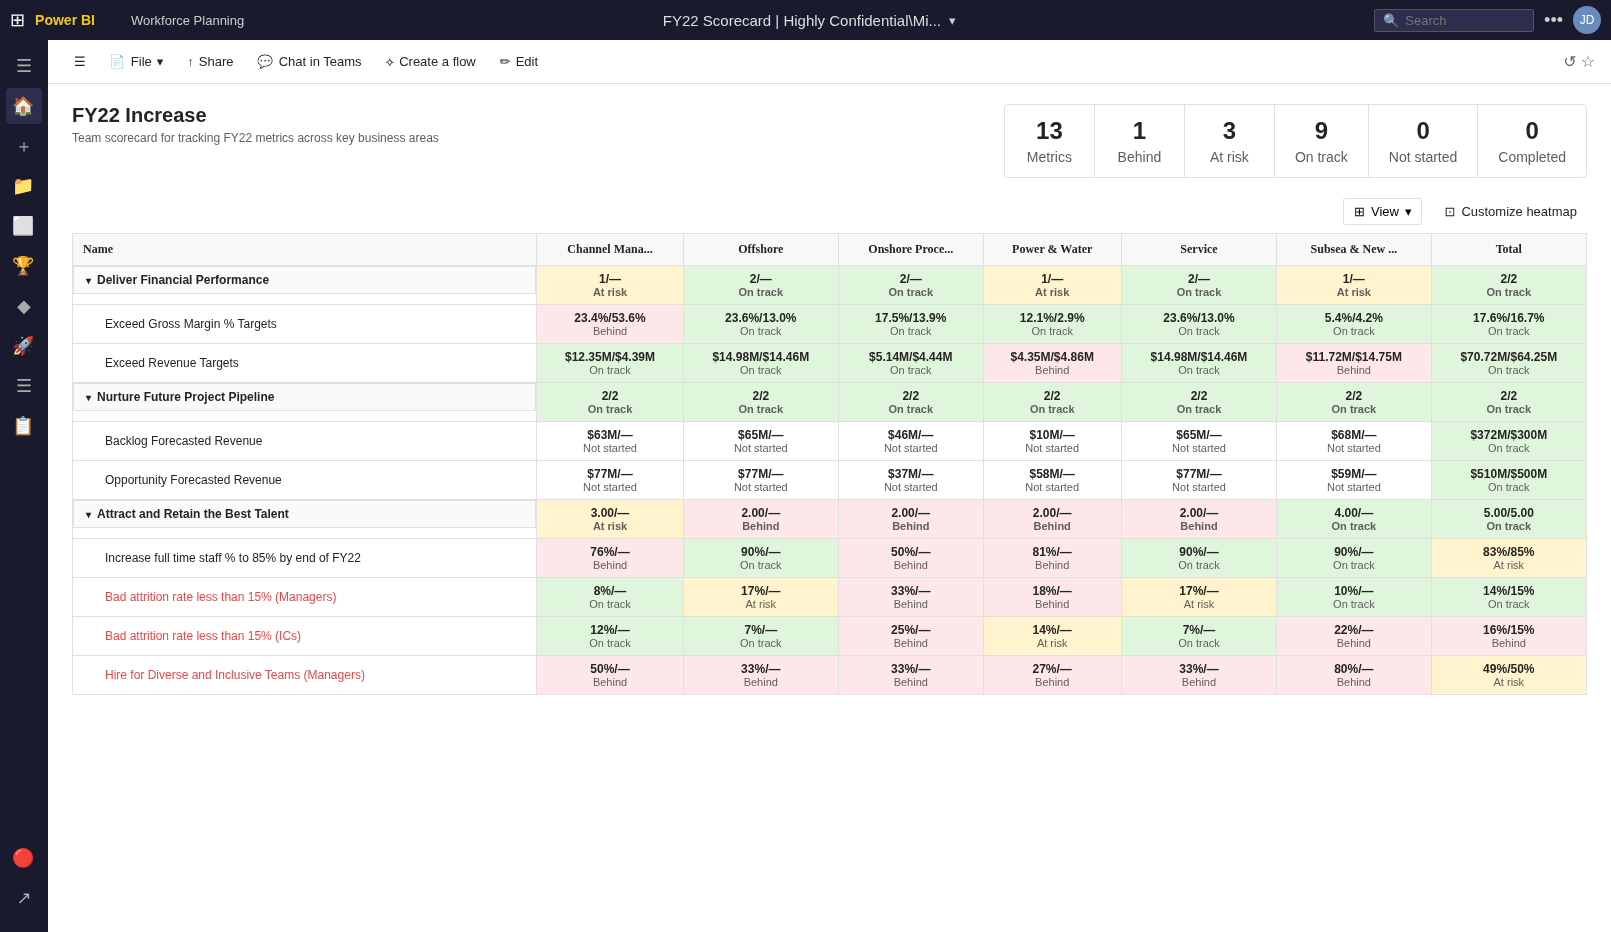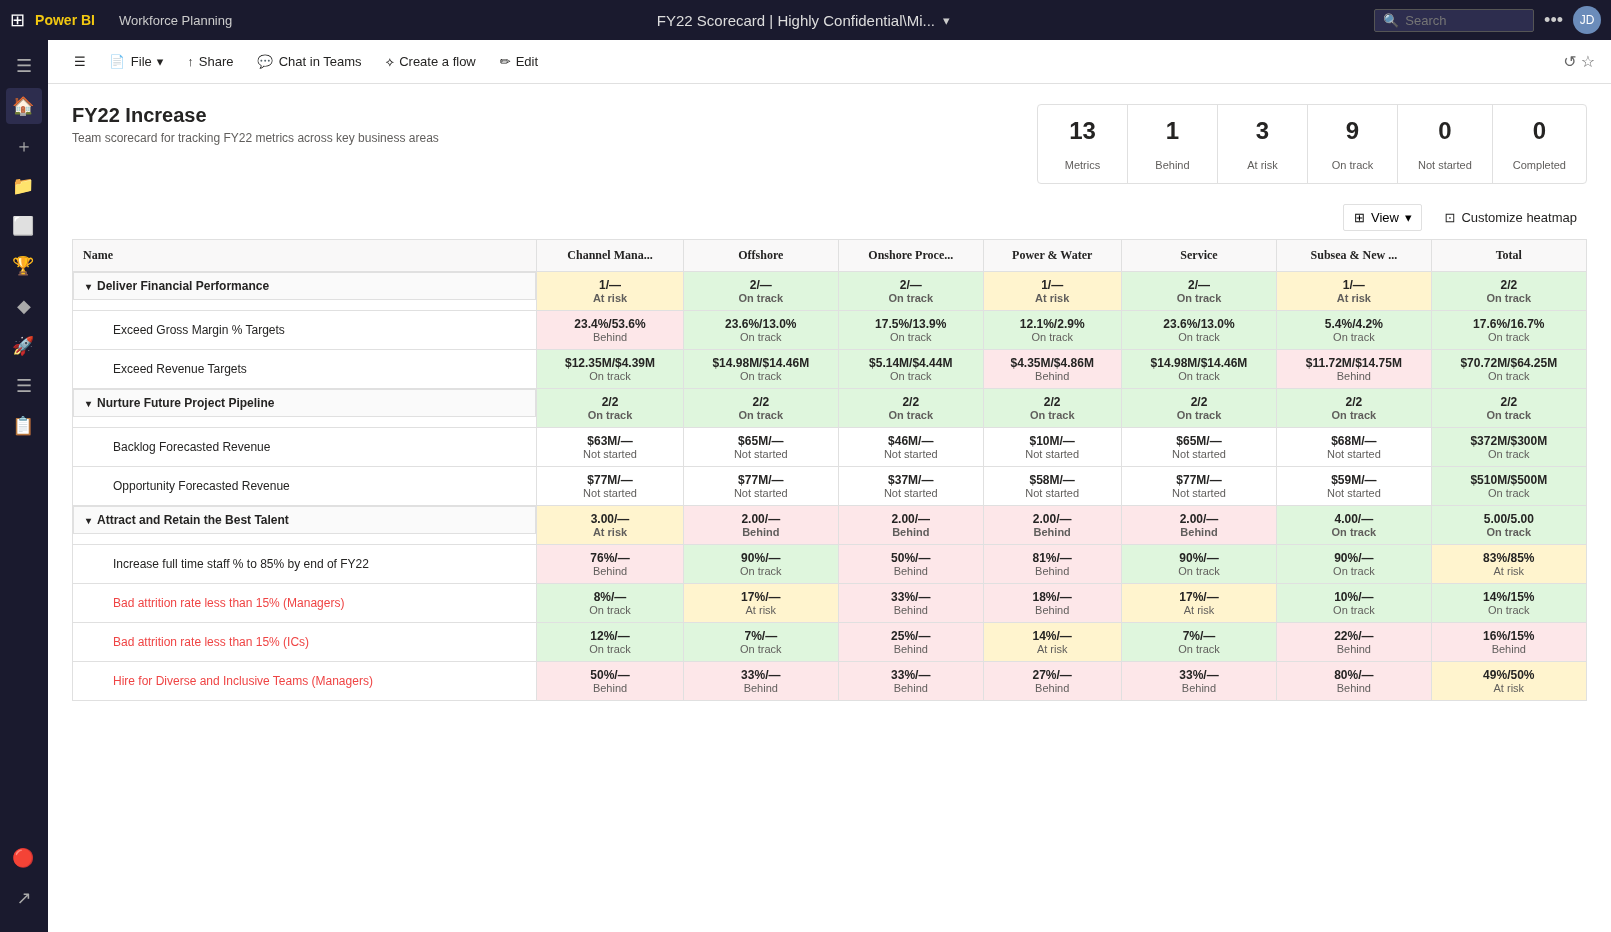--- a/index.html
+++ b/index.html
@@ -3,21 +3,21 @@
   <meta charset="utf-8">
   <style>
     * { box-sizing: border-box; margin: 0; padding: 0; }
     body { font-family: 'Segoe UI', Arial, sans-serif; background: #f3f2f1; font-size: 13px; color: #252423; overflow: hidden; }
 
     
     .top-bar {
       display: flex; align-items: center; background: #1a1a2e; color: #fff;
       height: 40px; padding: 0 10px; gap: 10px;
     }
-    .top-bar-subtitle { font-size: 13px; color: #ccc; margin-left: 14px; }
+    .top-bar-subtitle { font-size: 13px; color: #ccc; margin-left: 26px; }
     .top-bar-center { flex: 1; display: flex; justify-content: center; align-items: center; gap: 8px; }
     .top-bar-path { font-size: 15px; color: #ddd; }
     .top-bar-right { display: flex; align-items: center; gap: 10px; }
     .search-box {
       display: flex; align-items: center; background: #2d2d4e; border: 1px solid #555;
       border-radius: 2px; padding: 3px 8px; gap: 6px; width: 160px;
     }
     .search-box input { background: transparent; border: none; color: #ccc; font-size: 13px; outline: none; width: 100%; }
     .more-btn { color: #ccc; font-size: 18px; cursor: pointer; }
     .avatar { width: 28px; height: 28px; border-radius: 50%; background: #6b8cba; display: flex; align-items: center; justify-content: center; color: #fff; font-size: 12px; }
@@ -57,21 +57,21 @@
     .scorecard-subtitle { font-size: 12px; color: #605e5c; }
 
     
     .metrics-summary { display: flex; gap: 0; border: 1px solid #e0e0e0; border-radius: 4px; }
     .metric-card {
       display: flex; flex-direction: column; align-items: center; padding: 12px 20px;
       border-right: 1px solid #e0e0e0; min-width: 90px;
     }
     .metric-card:last-child { border-right: none; }
     .metric-num { font-size: 24px; font-weight: 600; color: #252423; }
-    .metric-label { font-size: 11px; color: #605e5c; margin-top: 14px; }
+    .metric-label { font-size: 14px; color: #605e5c; margin-top: 4px; }
 
     
     .table-toolbar {
       display: flex; justify-content: flex-end; align-items: center;
       margin-bottom: 8px; gap: 12px;
     }
     .view-btn {
       display: flex; align-items: center; gap: 6px; padding: 5px 10px;
       border: 1px solid #e0e0e0; background: #fff; cursor: pointer; border-radius: 2px;
       font-size: 13px;
@@ -90,21 +90,21 @@
     .scorecard-table th.name-col { text-align: left; min-width: 340px; }
     .scorecard-table td {
       border: 1px solid #e0e0e0; padding: 6px 8px; text-align: center;
       font-size: 12px; vertical-align: middle;
     }
     .scorecard-table td.name-col { text-align: left; padding-left: 12px; }
 
     
     .group-row td { background: #fafafa; font-weight: 600; }
     .group-row td.name-col { display: flex; align-items: center; gap: 6px; }
-    .item-row td.name-col { padding-left: 40px; }
+    .item-row td.name-col { padding-left: 32px; }
     .link-text { color: #ef4444; cursor: pointer; }
 
     
     .cell-value { font-weight: 600; font-size: 12px; }
     .cell-status { font-size: 11px; color: #605e5c; }
     .cell-wrap { display: flex; flex-direction: column; align-items: center; }
 
     
     .bg-green { background-color: #dff6dd !important; }
     .bg-red { background-color: #fde7e9 !important; }

